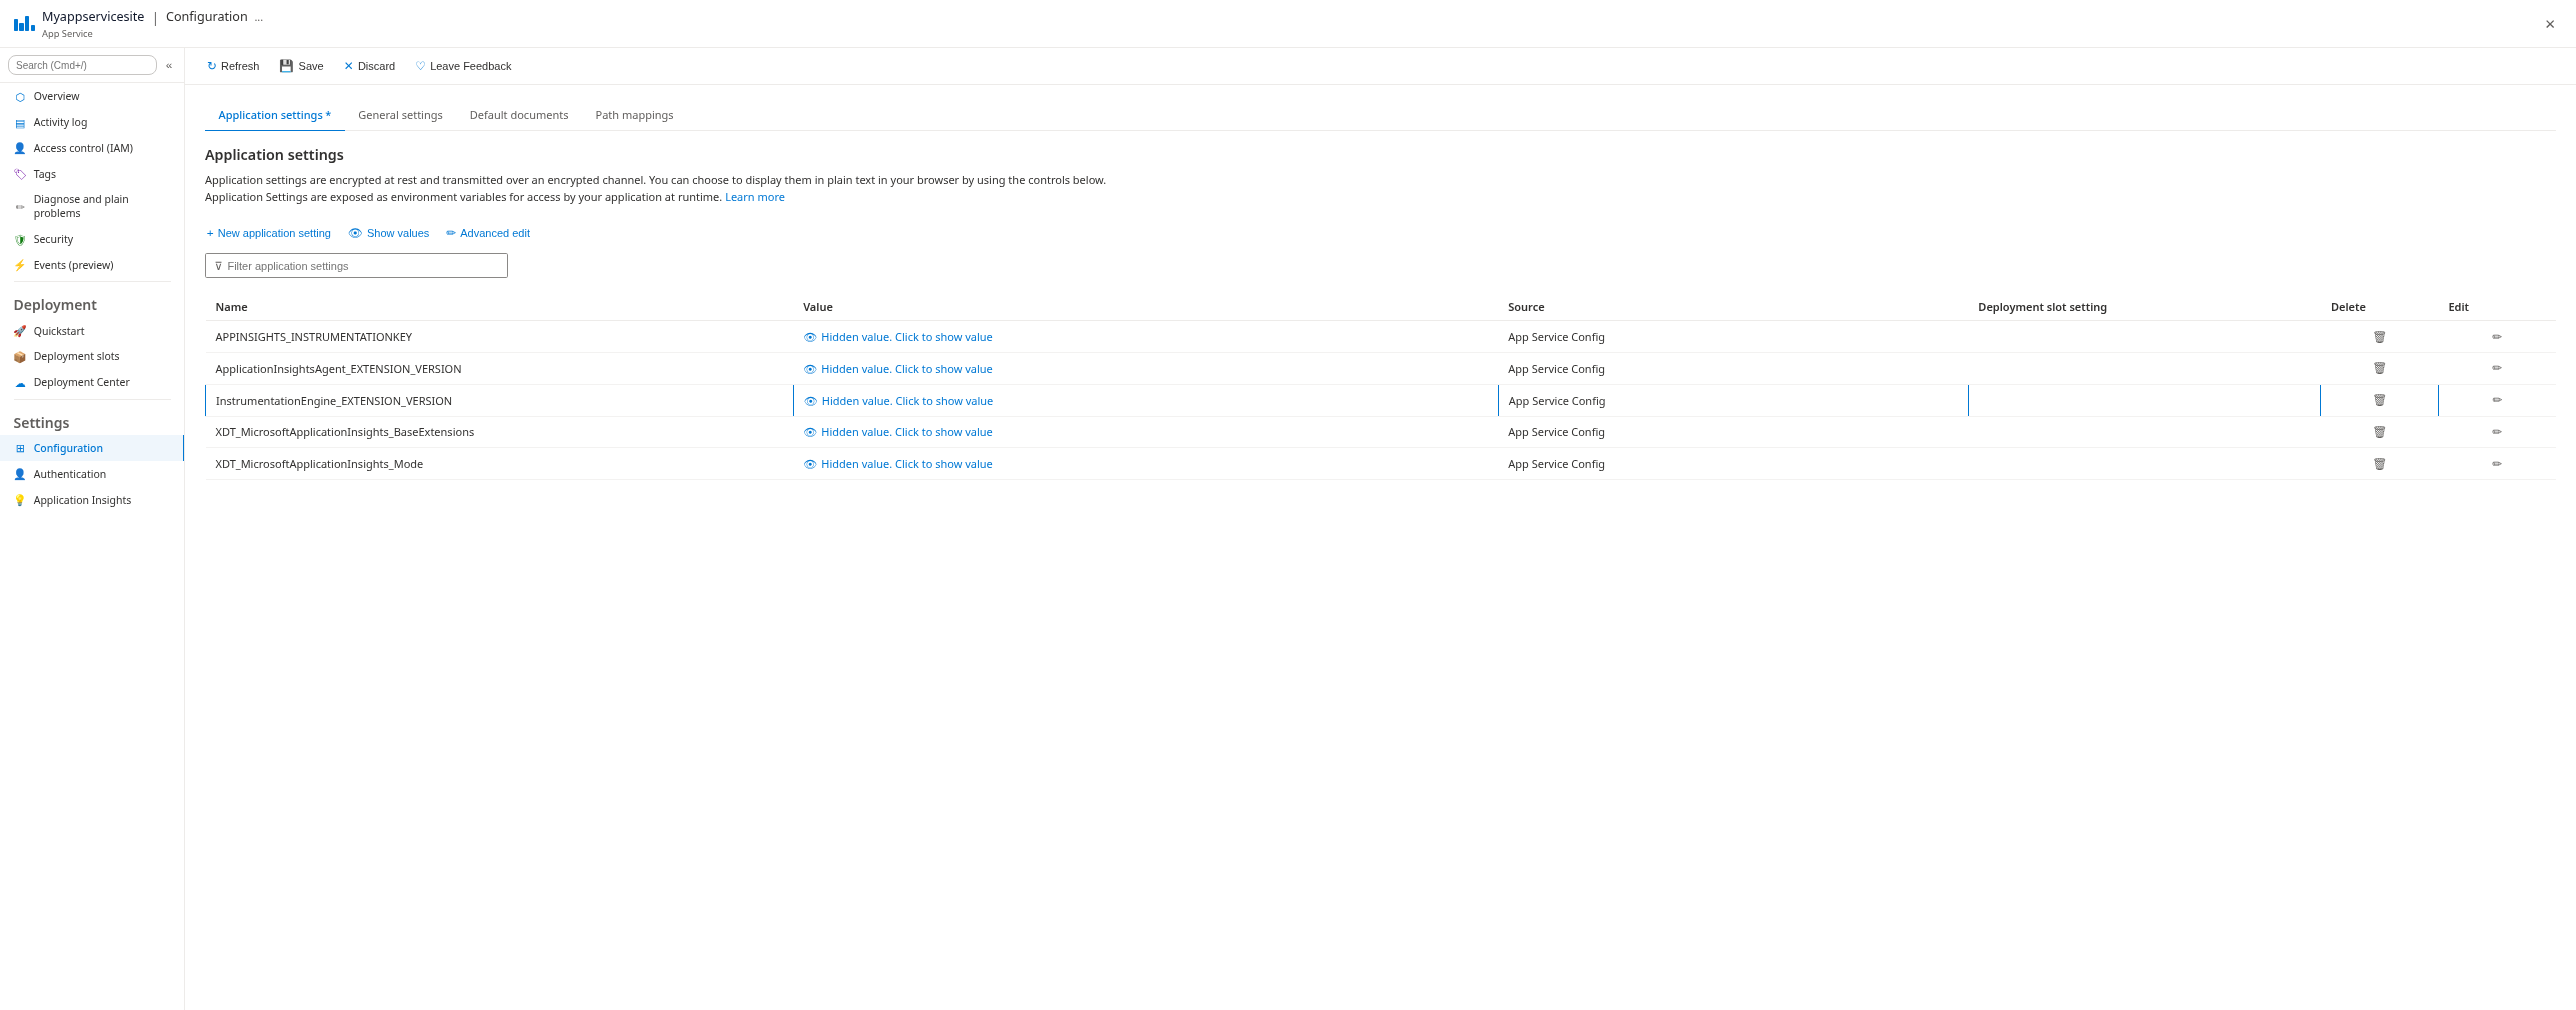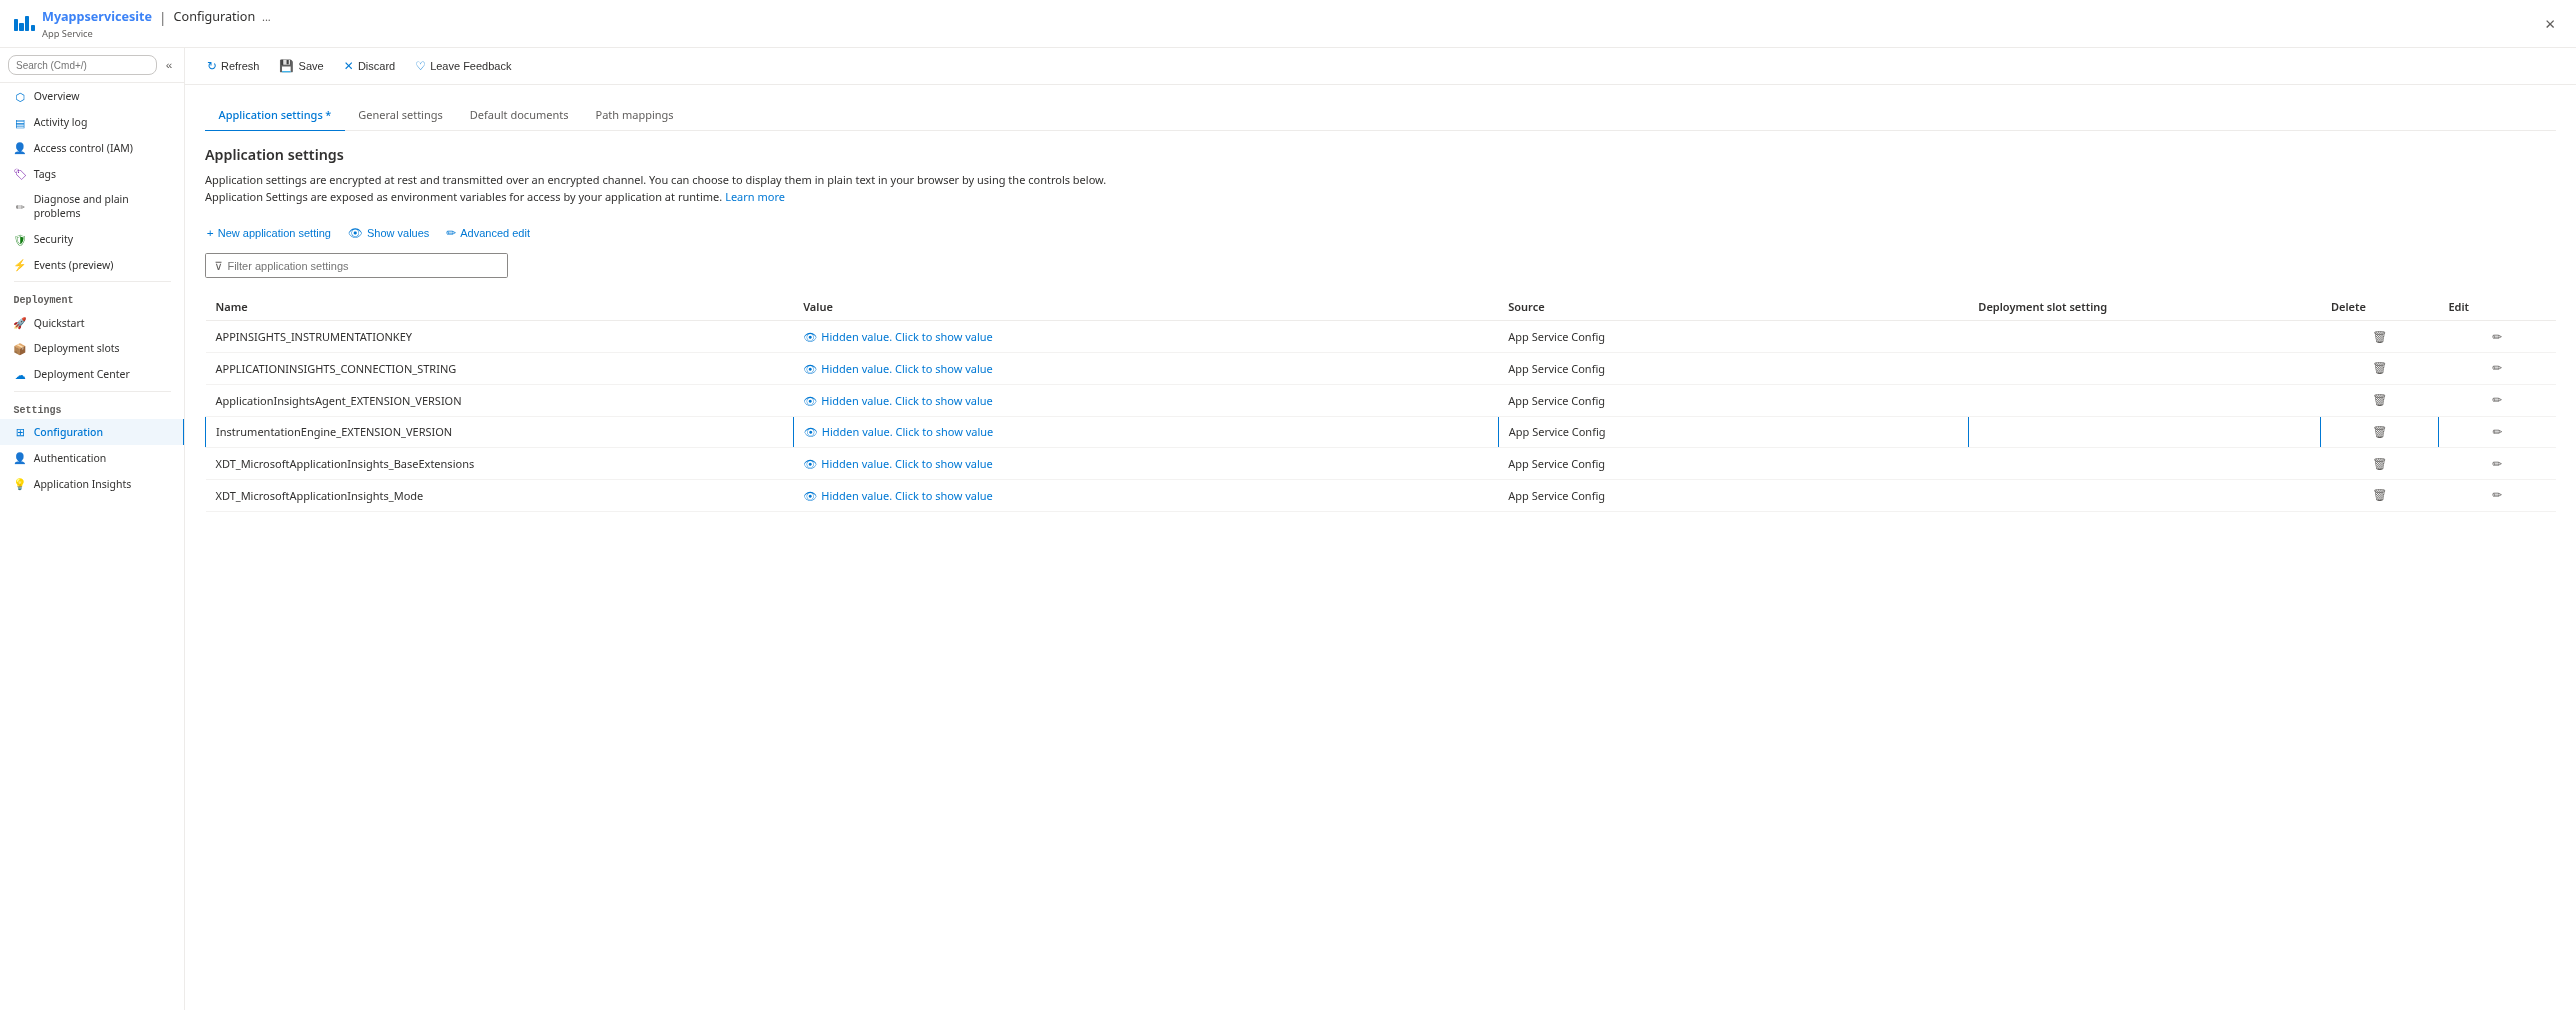--- a/index.html
+++ b/index.html
@@ -38,22 +38,22 @@
       width: 4.2px;
       background: #0078d4;
       border-radius: 0.8px;
     }
     .azure-logo .bar:nth-child(1) { height: 11.8px; }
     .azure-logo .bar:nth-child(2) { height: 8.4px; }
     .azure-logo .bar:nth-child(3) { height: 15px; }
     .azure-logo .bar:nth-child(4) { height: 5.9px; }
     .title-text {
       font-size: 12.6px;
-      font-weight: 700;
-      color: #3b82f6;
+      font-weight: 400;
+      color: #0f172a;
     }
     .title-subtitle {
       font-size: 9.3px;
       color: #605e5c;
       margin-top: 0.8px;
     }
     .title-divider {
       color: #323130;
       font-size: 15px;
       margin: 0 6.7px;
@@ -150,25 +150,24 @@
     .icon-shield { color: #107c10; }
     .icon-yellow { color: #ffd700; }
     .icon-teal { color: #0097a7; }
     .icon-orange { color: #ca5010; }
     .icon-config { color: #0078d4; }
     .icon-person { color: #0078d4; }
     .icon-lightbulb { color: #a20025; }
 
     .sidebar-section-label {
       padding: 10px 13.5px 3.4px;
-      font-size: 10px;
+      font-size: 14px;
       font-weight: 600;
       color: #605e5c;
       text-transform: none;
-      font-family: Liberation Mono, monospace;
     }
     .sidebar-divider {
       height: 0.8px;
       background: #edebe9;
       margin: 3.4px 13.5px;
     }
 
     
     .content {
       flex: 1;
@@ -510,30 +509,20 @@
             <th class="col-value">Value</th>
             <th class="col-source">Source</th>
             <th class="col-slot">Deployment slot setting</th>
             <th class="col-delete">Delete</th>
             <th class="col-edit">Edit</th>
           </tr>
         </thead>
         <tbody id="settings-tbody">
             <tr>
               <td>APPINSIGHTS_INSTRUMENTATIONKEY</td>
-              <td>
-                <span class="hidden-value"><span>👁</span> Hidden value. Click to show value</span>
-              </td>
-              <td>App Service Config</td>
-              <td></td>
-              <td style="text-align: center;"><button class="icon-btn">🗑</button></td>
-              <td style="text-align: center;"><button class="icon-btn">✏</button></td>
-            </tr>
-            <tr>
-              <td>APPLICATIONINSIGHTS_CONNECTION_STRING</td>
               <td>
                 <span class="hidden-value"><span>👁</span> Hidden value. Click to show value</span>
               </td>
               <td>App Service Config</td>
               <td></td>
               <td style="text-align: center;"><button class="icon-btn">🗑</button></td>
               <td style="text-align: center;"><button class="icon-btn">✏</button></td>
             </tr>
             <tr>
               <td>ApplicationInsightsAgent_EXTENSION_VERSION</td>

